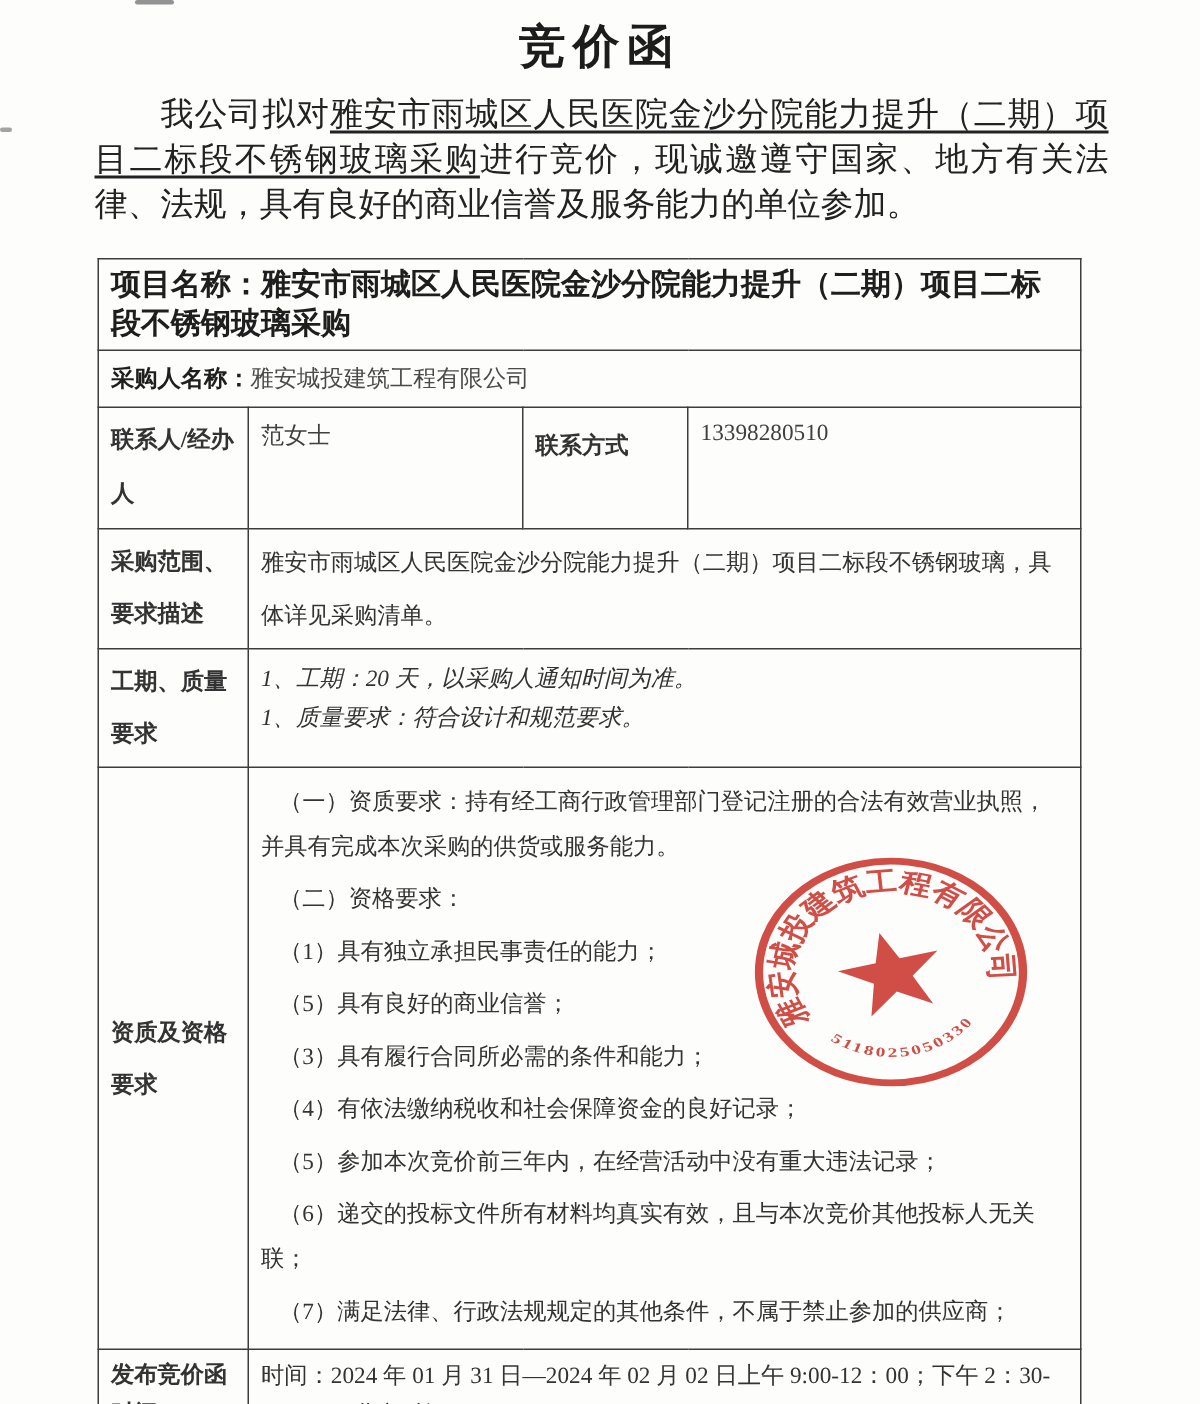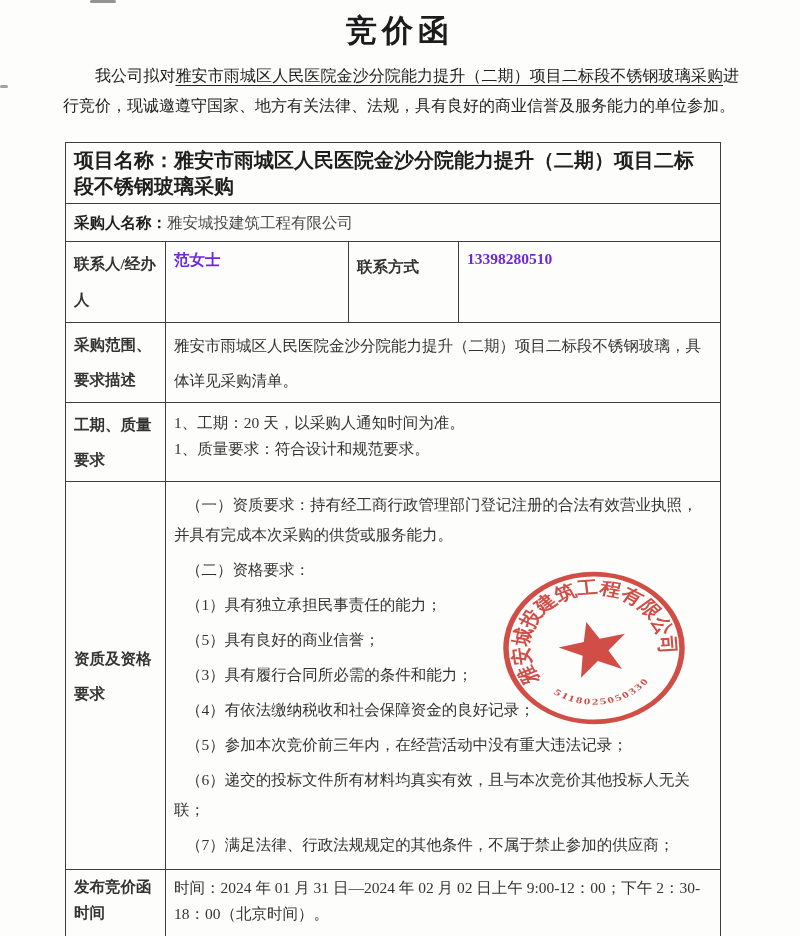--- a/index.html
+++ b/index.html
@@ -18,21 +18,21 @@
   .title{
     text-align:center;
     font-size:31px;font-weight:bold;
     letter-spacing:5px;
     margin:10px 0 0 0;
     color:#1c1c1c;
   }
   .intro{
     width:676px;
     margin:9px 60px 0 63px;
-    font-size:16px;line-height:30px;
+    font-size:22px;line-height:30px;
     text-align:justify;
     text-indent:2em;
     color:#222;
   }
   .intro u{text-decoration:underline;text-underline-offset:4px;}
 
   table.doc{
     border-collapse:collapse;
     table-layout:fixed;
     width:655px;
@@ -53,27 +53,27 @@
     line-height:35px;
     padding:4px 6px;
   }
   td.lab.center{text-align:left;}
   td.lab.vmid{vertical-align:middle;}
   tr.r1 td{height:26px;font-weight:bold;color:#1e1e1e;font-size:20px;line-height:26px;}
   tr.r2 td{height:29px;line-height:29px;}
   tr.r2 td .val{font-weight:normal;color:#4a4a4a;font-size:15.5px;}
   tr.r3 td{height:64px;}
   tr.r3 td.lab{line-height:36px;}
-  tr.r3 td.val{font-weight:bold;color:#6d28d9;padding-top:8px;}
+  tr.r3 td.val{font-weight:normal;color:#404040;padding-top:8px;}
   tr.r4 td{height:59px;}
   tr.r4 td.cont{line-height:35px;padding-top:5px;}
   tr.r5 td{height:59px;}
   tr.r5 td.cont{line-height:35px;padding-top:5px;}
   tr.r6 td{height:56px;}
-  tr.r6 td.cont{line-height:26px;padding-top:7px;}
+  tr.r6 td.cont{line-height:26px;padding-top:7px;font-style:italic;}
   tr.r7 td{height:347px;}
   tr.r7 td.cont{padding-top:8px;}
   tr.r7 td.cont p{margin:0 0 5px 0;line-height:30px;text-indent:12px;}
   tr.r8 td{height:67px;}
   tr.r8 td.cont{line-height:26px;padding-top:5px;}
   .inline-lab{font-weight:bold;color:#1e1e1e;}
 
   .stamp{
     position:absolute;
     left:494px;top:561px;

